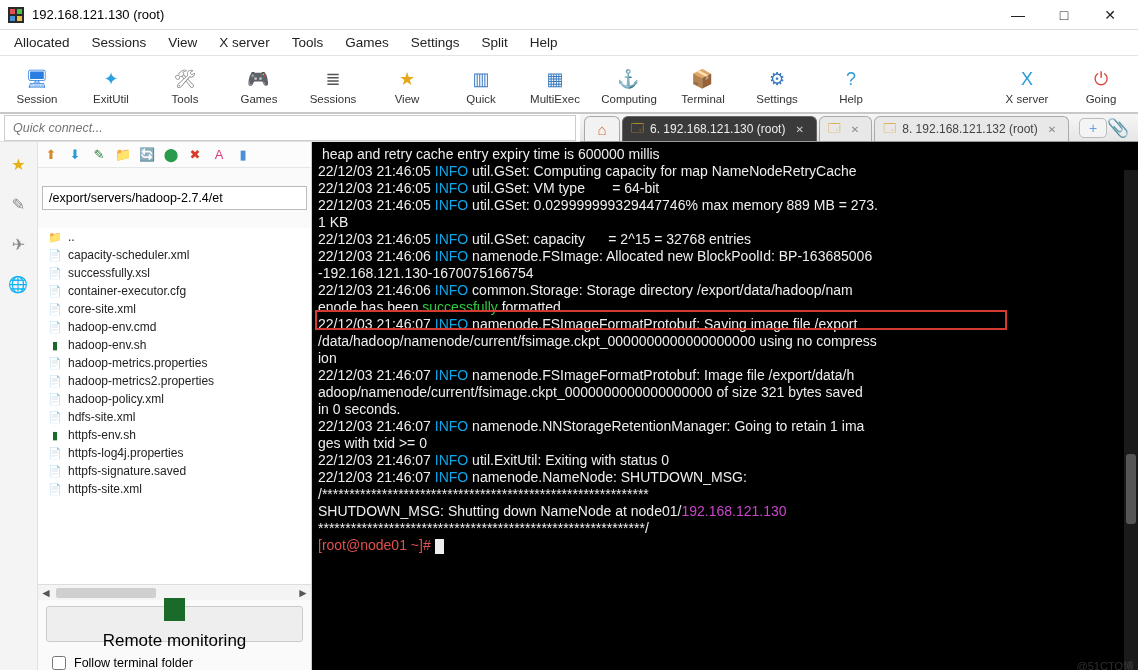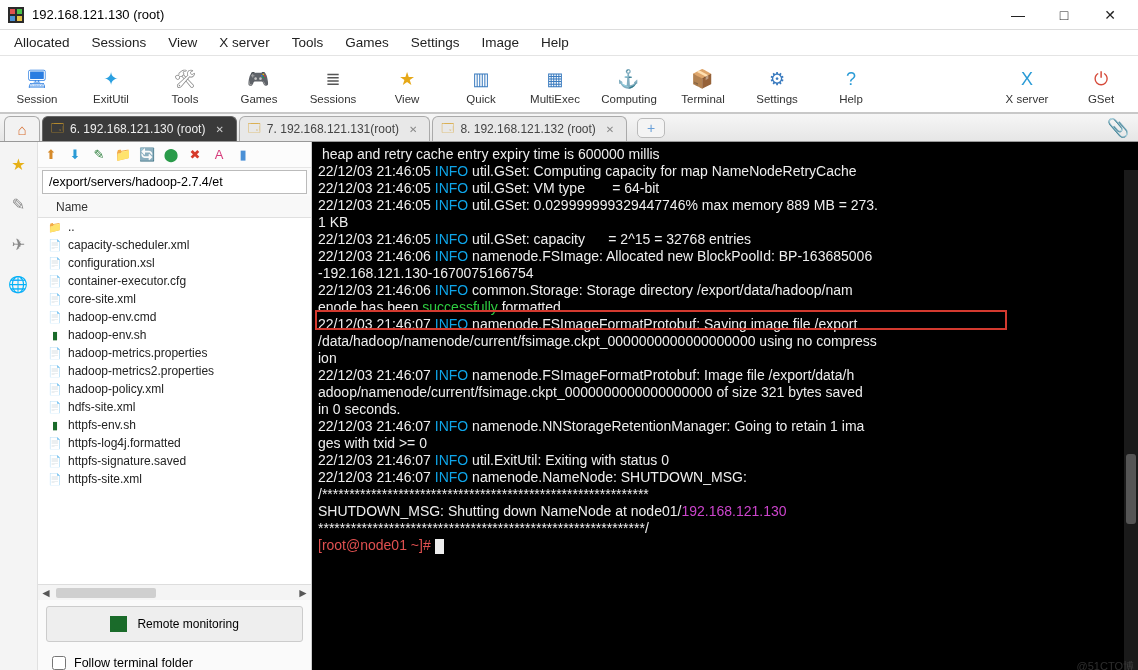--- a/index.html
+++ b/index.html
@@ -18,29 +18,29 @@
 .tbtn .ticon { width:24px; height:24px; display:flex; align-items:center; justify-content:center; font-size:18px; }
 .content { display:flex; height: 536px; }
 .quickbar { height: 28px; display:flex; border-bottom:1px solid #e0e0e0;}
 .quick-input { flex:1; height:26px; padding:4px 8px; font-size:12.5px; color:#888; font-style:italic; border:1px solid #ccc; margin:1px 4px;}
 .left-pane { width: 312px; background:#fafafa; display:flex; }
 .vtabs { width: 38px; background:#f4f4f4; display:flex; flex-direction:column; align-items:center; gap:12px; padding-top:8px; border-right:1px solid #e0e0e0;}
 .vtab { width:28px; height:28px; display:flex; align-items:center; justify-content:center; font-size:16px; color:#888; }
 .side-body { flex:1; display:flex; flex-direction:column; border-right:1px solid #ccc;}
 .side-toolbar { height:26px; display:flex; align-items:center; gap:6px; padding:2px 4px; background:#fcfcfc; border-bottom:1px solid #e6e6e6;}
 .st-icon { width:18px; height:18px; display:flex; align-items:center; justify-content:center; font-size:13px;}
-.path-input { height:24px; border:1px solid #bbb; padding:2px 6px; font-size:12.5px; margin:2px 4px;}
+.path-input { height:24px; border:1px solid #bbb; padding:2px 6px; font-size:12.5px; margin:18px 4px;}
 .file-header { height:22px; display:flex; align-items:center; padding-left:18px; font-size:12px; color:#333; border-bottom:1px solid #e0e0e0; background:#f8f8f8;}
 .file-list { flex:1; overflow:auto; background:#fff;}
 .file-row { height:18px; display:flex; align-items:center; gap:6px; padding-left:10px; font-size:12px; color:#222;}
 .file-row .fi { width:14px; height:14px; display:inline-flex; align-items:center; justify-content:center; font-size:11px;}
 .hscroll { height:16px; display:flex; align-items:center; border-top:1px solid #ddd; background:#f4f4f4;}
 .hscroll .lr { width:16px; text-align:center; color:#555;}
 .hscroll .thumb { height:10px; width:100px; background:#cfcfcf; border-radius:2px; margin-left:2px;}
-.remote-mon { height:36px; display:flex; align-items:center; justify-content:center; gap:10px; background:#eee; border:1px solid #ccc; margin:6px 8px; border-radius:3px; font-size:12px;}
+.remote-mon { height:36px; display:flex; align-items:center; justify-content:center; gap:10px; background:#eee; border:1px solid #ccc; margin:6px 8px; border-radius:3px; font-size:17px;flex-direction:column;}
 .follow-row { height:30px; display:flex; align-items:center; gap:8px; padding-left:14px; font-size:12.5px;}
 .follow-row input { width:14px; height:14px;}
 .main-pane { flex:1; display:flex; flex-direction:column; background:#000; position:relative;}
 .tabbar { height:28px; background: linear-gradient(#f6f6f6,#e6e6e6); display:flex; align-items:flex-end; padding-left:4px; gap:0; border-bottom:1px solid #999;}
 .tab { height:25px; display:flex; align-items:center; gap:6px; padding:0 12px 0 8px; font-size:12px; border:1px solid #aaa; border-bottom:none; border-radius:6px 6px 0 0; background:#e8e8e8; margin-right:2px; color:#444; position:relative;}
 .tab.home { width:36px; justify-content:center; background:#f2f2f2; padding:0;}
 .tab.active { background:#3a3a3a; color:#eee; border-color:#666;}
 .tab .tx { font-size:10px; margin-left:4px; color:#888;}
 .tab.active .tx { color:#ccc;}
 .tab-add { width:28px; height:20px; margin-left:8px; border:1px solid #bbb; border-radius:5px; display:flex; align-items:center; justify-content:center; background:#f4f4f4; color:#6aa0d8; font-size:14px; align-self:center;}
@@ -78,21 +78,21 @@
 </div>
 
 <div class="menubar" id="menubar">
     <span>Allocated</span>
     <span>Sessions</span>
     <span>View</span>
     <span>X server</span>
     <span>Tools</span>
     <span>Games</span>
     <span>Settings</span>
-    <span>Image</span>
+    <span>Split</span>
     <span>Help</span>
   </div>
 
 <div class="toolbar">
   <div class="toolbar-left" id="tb-left">
       <div class="tbtn">
         <div class="ticon" style="color: rgb(42, 125, 225);">🖥</div>
         <span>Session</span>
       </div>
       <div class="tbtn">
@@ -140,38 +140,38 @@
         <span>Help</span>
       </div>
     </div>
   <div class="toolbar-right" id="tb-right">
       <div class="tbtn">
         <div class="ticon" style="color: rgb(42, 155, 214);">X</div>
         <span>X server</span>
       </div>
       <div class="tbtn">
         <div class="ticon" style="color: rgb(214, 74, 58);">⏻</div>
-        <span>GSet</span>
+        <span>Going</span>
       </div>
     </div>
 </div>
 
 <div class="quickbar">
+  <input class="quick-input" placeholder="Quick connect..." style="">
   <div class="tabbar" id="tabbar" style="flex:1;">
       <div class="tab home">
         <span style="color:#d66a2a;font-size:15px;">⌂</span>
       </div>
       <div class="tab active">
         <span style="color: rgb(214, 160, 42);">🗔</span>
         <span>6. 192.168.121.130 (root)</span>
         <span class="tx">✕</span>
       </div>
       <div class="tab">
         <span style="color: rgb(214, 160, 42);">🗔</span>
-        <span>7. 192.168.121.131(root)</span>
         <span class="tx">✕</span>
       </div>
       <div class="tab">
         <span style="color: rgb(214, 160, 42);">🗔</span>
         <span>8. 192.168.121.132 (root)</span>
         <span class="tx">✕</span>
       </div>
       <div class="tab-add">+</div>
       <span class="clip-icon">📎</span>
     </div>
@@ -191,35 +191,32 @@
           <div class="st-icon" style="color: rgb(42, 155, 214);">⬇</div>
           <div class="st-icon" style="color: rgb(42, 125, 58);">✎</div>
           <div class="st-icon" style="color: rgb(214, 160, 42);">📁</div>
           <div class="st-icon" style="color: rgb(42, 155, 214);">🔄</div>
           <div class="st-icon" style="color: rgb(42, 155, 74);">⬤</div>
           <div class="st-icon" style="color: rgb(214, 58, 42);">✖</div>
           <div class="st-icon" style="color: rgb(214, 58, 122);">A</div>
           <div class="st-icon" style="color: rgb(74, 144, 214);">▮</div>
         </div>
       <input class="path-input" value="/export/servers/hadoop-2.7.4/et" style="">
-      <div class="file-header">
-        <span>Name</span>
-      </div>
       <div class="file-list" id="file-list">
           <div class="file-row">
             <span class="fi" style="color: rgb(230, 194, 74);">📁</span>
             <span>..</span>
           </div>
           <div class="file-row">
             <span class="fi" style="color: rgb(136, 136, 136);">📄</span>
             <span>capacity-scheduler.xml</span>
           </div>
           <div class="file-row">
             <span class="fi" style="color: rgb(74, 144, 214);">📄</span>
-            <span>configuration.xsl</span>
+            <span>successfully.xsl</span>
           </div>
           <div class="file-row">
             <span class="fi" style="color: rgb(74, 144, 214);">📄</span>
             <span>container-executor.cfg</span>
           </div>
           <div class="file-row">
             <span class="fi" style="color: rgb(136, 136, 136);">📄</span>
             <span>core-site.xml</span>
           </div>
           <div class="file-row">
@@ -245,21 +242,21 @@
           <div class="file-row">
             <span class="fi" style="color: rgb(136, 136, 136);">📄</span>
             <span>hdfs-site.xml</span>
           </div>
           <div class="file-row">
             <span class="fi" style="color: rgb(26, 107, 42);">▮</span>
             <span>httpfs-env.sh</span>
           </div>
           <div class="file-row">
             <span class="fi" style="color: rgb(74, 144, 214);">📄</span>
-            <span>httpfs-log4j.formatted</span>
+            <span>httpfs-log4j.properties</span>
           </div>
           <div class="file-row">
             <span class="fi" style="color: rgb(136, 136, 136);">📄</span>
             <span>httpfs-signature.saved</span>
           </div>
           <div class="file-row">
             <span class="fi" style="color: rgb(136, 136, 136);">📄</span>
             <span>httpfs-site.xml</span>
           </div>
         </div>

